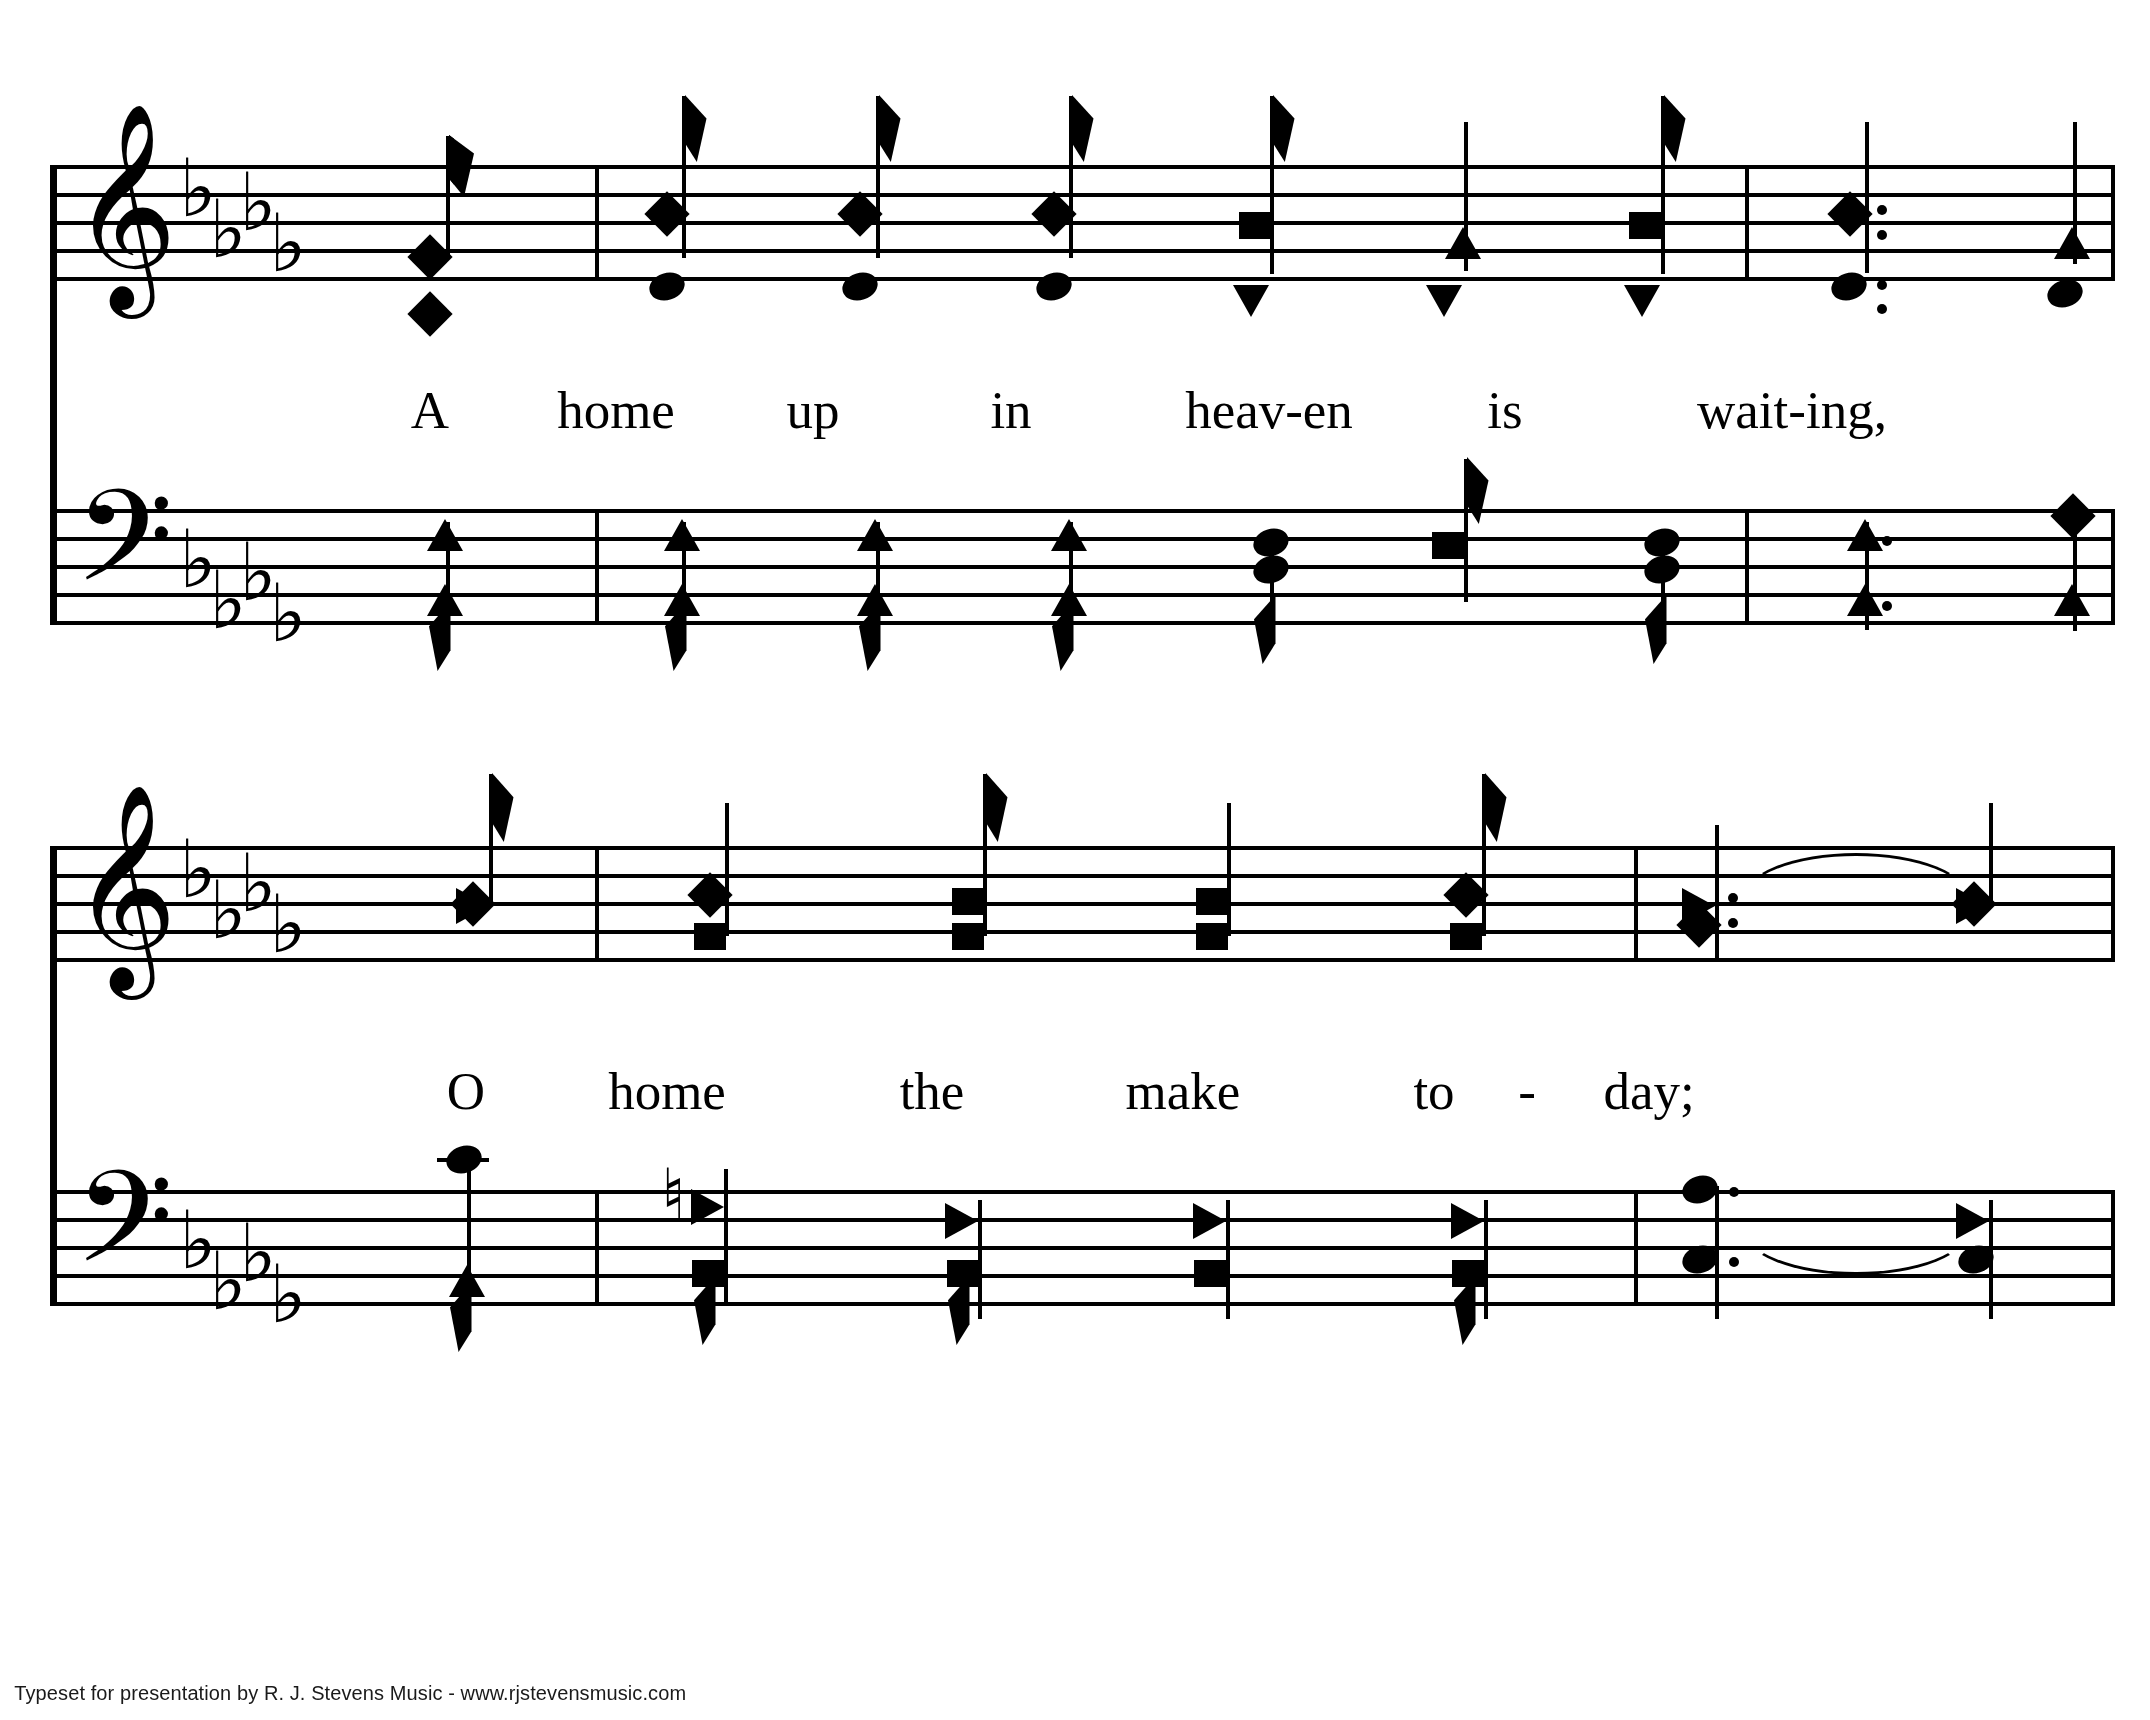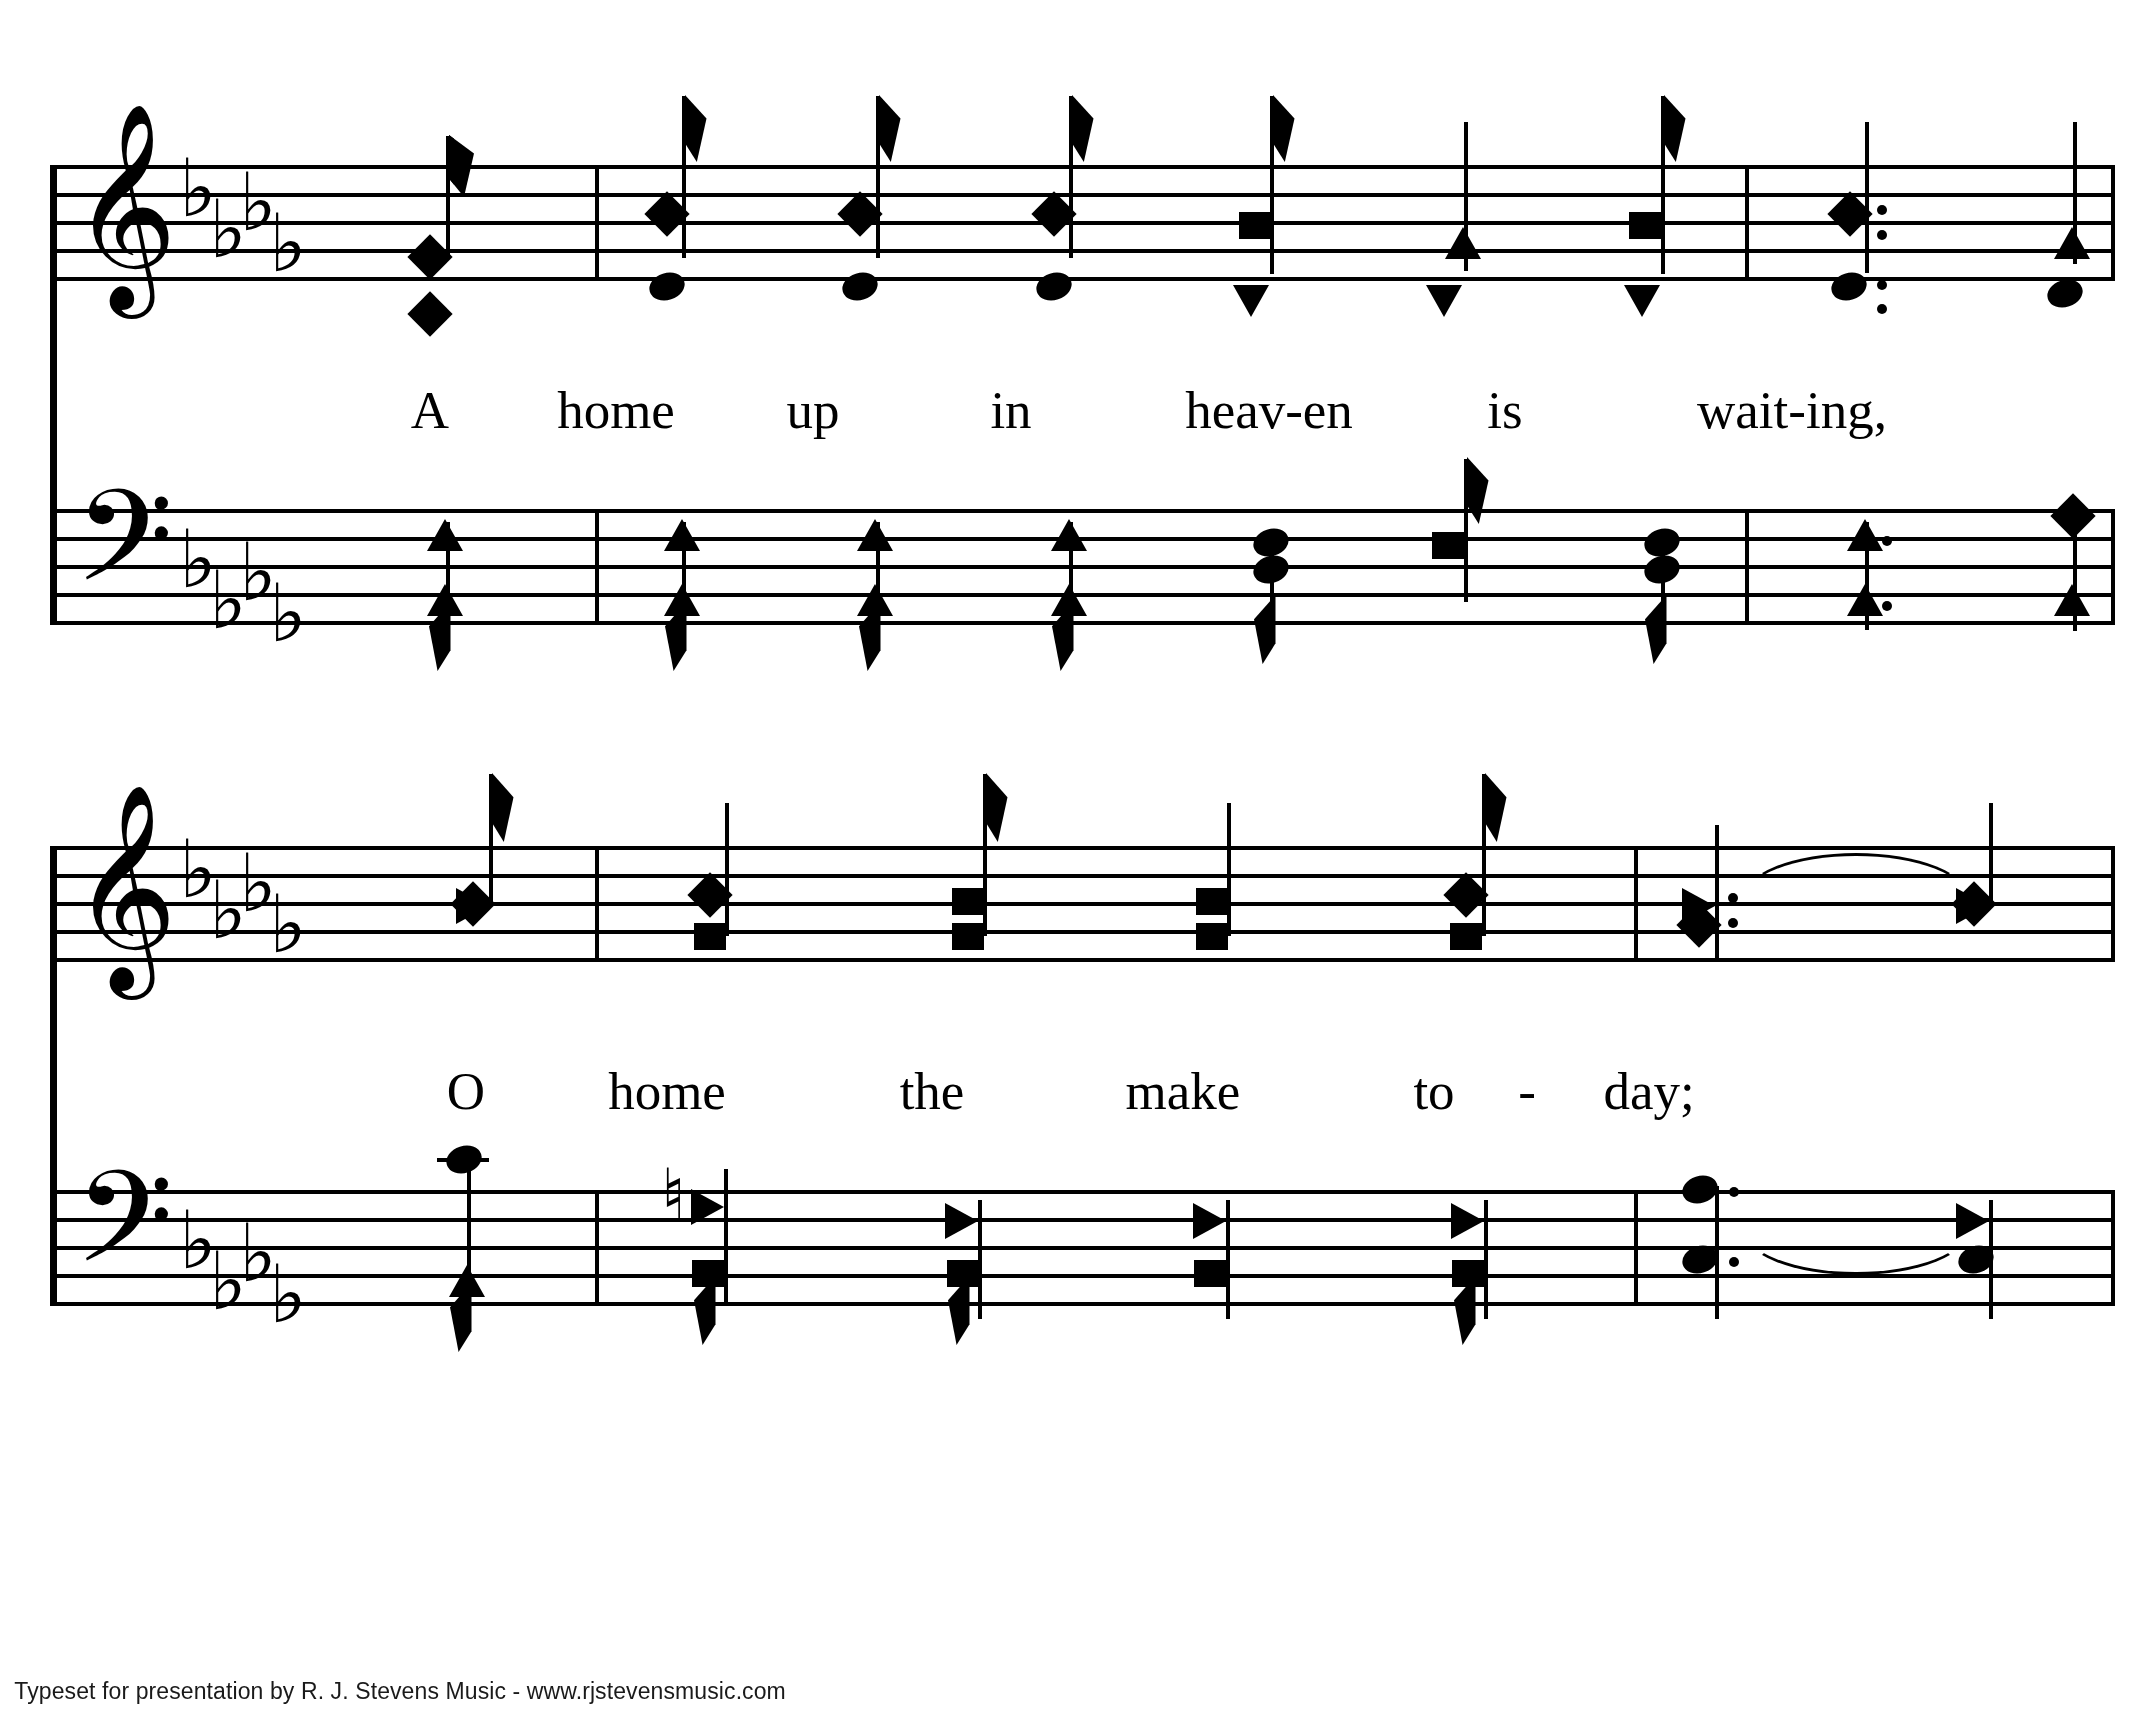--- a/index.html
+++ b/index.html
@@ -218,21 +218,21 @@
     top: 0;
     transform: translateX(-50%);
   }
 
   
   #footer {
     position: absolute;
     left: 14.3px;
     bottom: 16px;
     font-family: "Liberation Sans", sans-serif;
-    font-size: 23px;
+    font-size: 20px;
     color: #1a1a1a;
     letter-spacing: 0.1px;
   }
 </style>
 </head>
 <body>
 
 <div class="page">
 
   <div class="system" id="system-1">

